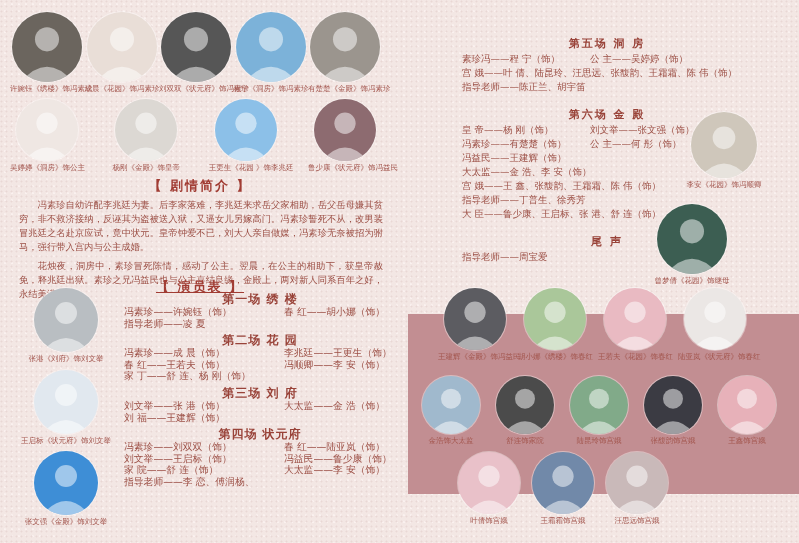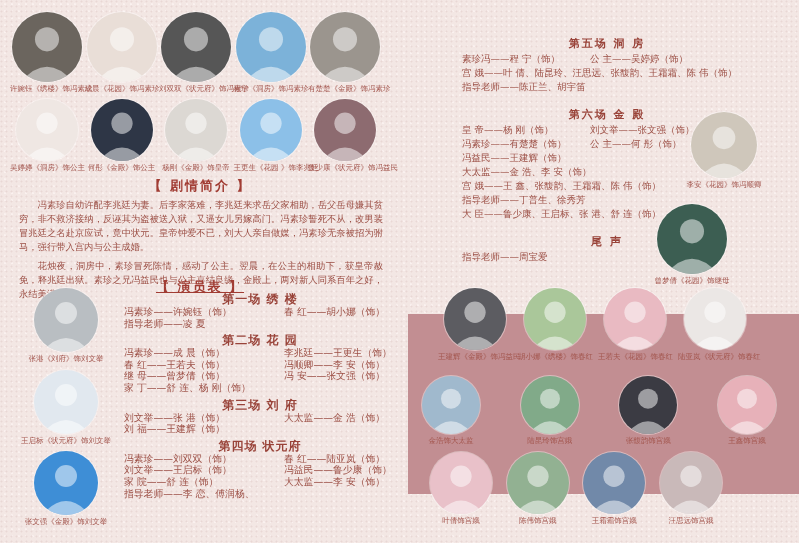--- a/index.html
+++ b/index.html
@@ -21,21 +21,21 @@
   .side-left{position:absolute;left:16px;top:288px;width:100px;display:flex;flex-direction:column;gap:7px;}
   .side-left .fig{width:100px;}
   .side-left .ph{width:64px;height:64px;}
   .rp{position:absolute;width:80px;}
   .rps0{left:684px;top:112px;font-family:Liberation Serif, serif;} .rps0 .ph{width:66px;height:66px;}
   .rps1{left:652px;top:204px;} .rps1 .ph{width:70px;height:70px;}
   .gridA{position:absolute;left:438px;top:288px;width:314px;display:flex;justify-content:space-between;}
   .gridA .ph{width:62px;height:62px;}
   .gridB{position:absolute;left:420px;top:376px;width:358px;display:flex;justify-content:space-between;}
   .gridB .fig{width:62px;} .gridB .ph{width:58px;height:58px;}
-  .gridC{position:absolute;left:424px;top:452px;width:304px;display:flex;justify-content:space-between;}
+  .gridC{position:absolute;left:452px;top:452px;width:304px;display:flex;justify-content:flex-start;}
   .gridC .ph{width:62px;height:62px;}
   
   .sec-title{position:absolute;left:0;width:400px;text-align:center;color:#a13c33;
     font-weight:bold;font-size:13px;letter-spacing:2px;}
   .t1{top:177px;} .t2{top:278px;text-decoration:underline;}
   .synopsis{position:absolute;left:14px;top:193px;width:374px;font-size:9.3px;line-height:14px;
     color:#9c4f45;text-align:justify;}
   .synopsis p{margin:5px;text-indent:2em;}
   .cast{color:#9c4f45;}
   .castL{position:absolute;left:124px;top:293px;width:272px;font-size:9.8px;}
@@ -109,29 +109,20 @@
         <figure class="fig">
           <span class="ph" style="background: rgb(239, 231, 227);">
             <svg viewBox="0 0 64 64">
               <circle cx="32" cy="25" r="11" fill="rgba(255,255,255,.5)"></circle>
               <path d="M8 64 Q32 36 56 64 Z" fill="rgba(255,255,255,.5)"></path>
             </svg>
           </span>
           <figcaption class="cap">吴婷婷《洞房》饰公主</figcaption>
         </figure>
         <figure class="fig">
-          <span class="ph" style="background: rgb(46, 54, 70);">
-            <svg viewBox="0 0 64 64">
-              <circle cx="32" cy="25" r="11" fill="rgba(255,255,255,.5)"></circle>
-              <path d="M8 64 Q32 36 56 64 Z" fill="rgba(255,255,255,.5)"></path>
-            </svg>
-          </span>
-          <figcaption class="cap">何彤《金殿》饰公主</figcaption>
-        </figure>
-        <figure class="fig">
           <span class="ph" style="background: rgb(220, 216, 211);">
             <svg viewBox="0 0 64 64">
               <circle cx="32" cy="25" r="11" fill="rgba(255,255,255,.5)"></circle>
               <path d="M8 64 Q32 36 56 64 Z" fill="rgba(255,255,255,.5)"></path>
             </svg>
           </span>
           <figcaption class="cap">杨刚《金殿》饰皇帝</figcaption>
         </figure>
         <figure class="fig">
           <span class="ph" style="background: rgb(140, 192, 232);">
@@ -194,21 +185,20 @@
     <div class="cast castL">
         <div class="scene">
           <div class="scene-title">第一场 绣 楼</div>
           <div class="line"><span class="cl">冯素珍——许婉钰（饰）</span><span class="cr">春 红——胡小娜（饰）</span></div>
           <div class="line"><span>指导老师——凌 夏</span></div>
         </div>
         <div class="scene">
           <div class="scene-title">第二场 花 园</div>
           <div class="line"><span class="cl">冯素珍——成 晨（饰）</span><span class="cr">李兆廷——王更生（饰）</span></div>
           <div class="line"><span class="cl">春 红——王若夫（饰）</span><span class="cr">冯顺卿——李 安（饰）</span></div>
-          <div class="line"><span class="cl">继 母——曾梦倩（饰）</span><span class="cr">冯 安——张文强（饰）</span></div>
           <div class="line"><span>家 丁——舒 连、杨 刚（饰）</span></div>
         </div>
         <div class="scene">
           <div class="scene-title">第三场 刘 府</div>
           <div class="line"><span class="cl">刘文举——张 港（饰）</span><span class="cr">大太监——金 浩（饰）</span></div>
           <div class="line"><span>刘 福——王建辉（饰）</span></div>
         </div>
         <div class="scene">
           <div class="scene-title">第四场 状元府</div>
           <div class="line"><span class="cl">冯素珍——刘双双（饰）</span><span class="cr">春 红——陆亚岚（饰）</span></div>
@@ -304,20 +294,29 @@
         <figure class="fig">
           <span class="ph" style="background: rgb(160, 185, 205);">
             <svg viewBox="0 0 64 64">
               <circle cx="32" cy="25" r="11" fill="rgba(255,255,255,.5)"></circle>
               <path d="M8 64 Q32 36 56 64 Z" fill="rgba(255,255,255,.5)"></path>
             </svg>
           </span>
           <figcaption class="cap">金浩饰大太监</figcaption>
         </figure>
         <figure class="fig">
+          <span class="ph" style="background: rgb(75, 75, 75);">
+            <svg viewBox="0 0 64 64">
+              <circle cx="32" cy="25" r="11" fill="rgba(255,255,255,.5)"></circle>
+              <path d="M8 64 Q32 36 56 64 Z" fill="rgba(255,255,255,.5)"></path>
+            </svg>
+          </span>
+          <figcaption class="cap">舒连饰家院</figcaption>
+        </figure>
+        <figure class="fig">
           <span class="ph" style="background: rgb(129, 170, 137);">
             <svg viewBox="0 0 64 64">
               <circle cx="32" cy="25" r="11" fill="rgba(255,255,255,.5)"></circle>
               <path d="M8 64 Q32 36 56 64 Z" fill="rgba(255,255,255,.5)"></path>
             </svg>
           </span>
           <figcaption class="cap">陆昆玲饰宫娥</figcaption>
         </figure>
         <figure class="fig">
           <span class="ph" style="background: rgb(59, 59, 67);">
@@ -342,29 +341,20 @@
         <figure class="fig">
           <span class="ph" style="background: rgb(233, 193, 201);">
             <svg viewBox="0 0 64 64">
               <circle cx="32" cy="25" r="11" fill="rgba(255,255,255,.5)"></circle>
               <path d="M8 64 Q32 36 56 64 Z" fill="rgba(255,255,255,.5)"></path>
             </svg>
           </span>
           <figcaption class="cap">叶倩饰宫娥</figcaption>
         </figure>
         <figure class="fig">
-          <span class="ph" style="background: rgb(146, 177, 146);">
-            <svg viewBox="0 0 64 64">
-              <circle cx="32" cy="25" r="11" fill="rgba(255,255,255,.5)"></circle>
-              <path d="M8 64 Q32 36 56 64 Z" fill="rgba(255,255,255,.5)"></path>
-            </svg>
-          </span>
-          <figcaption class="cap">陈伟饰宫娥</figcaption>
-        </figure>
-        <figure class="fig">
           <span class="ph" style="background: rgb(113, 137, 169);">
             <svg viewBox="0 0 64 64">
               <circle cx="32" cy="25" r="11" fill="rgba(255,255,255,.5)"></circle>
               <path d="M8 64 Q32 36 56 64 Z" fill="rgba(255,255,255,.5)"></path>
             </svg>
           </span>
           <figcaption class="cap">王霜霜饰宫娥</figcaption>
         </figure>
         <figure class="fig">
           <span class="ph" style="background: rgb(201, 185, 185);">

